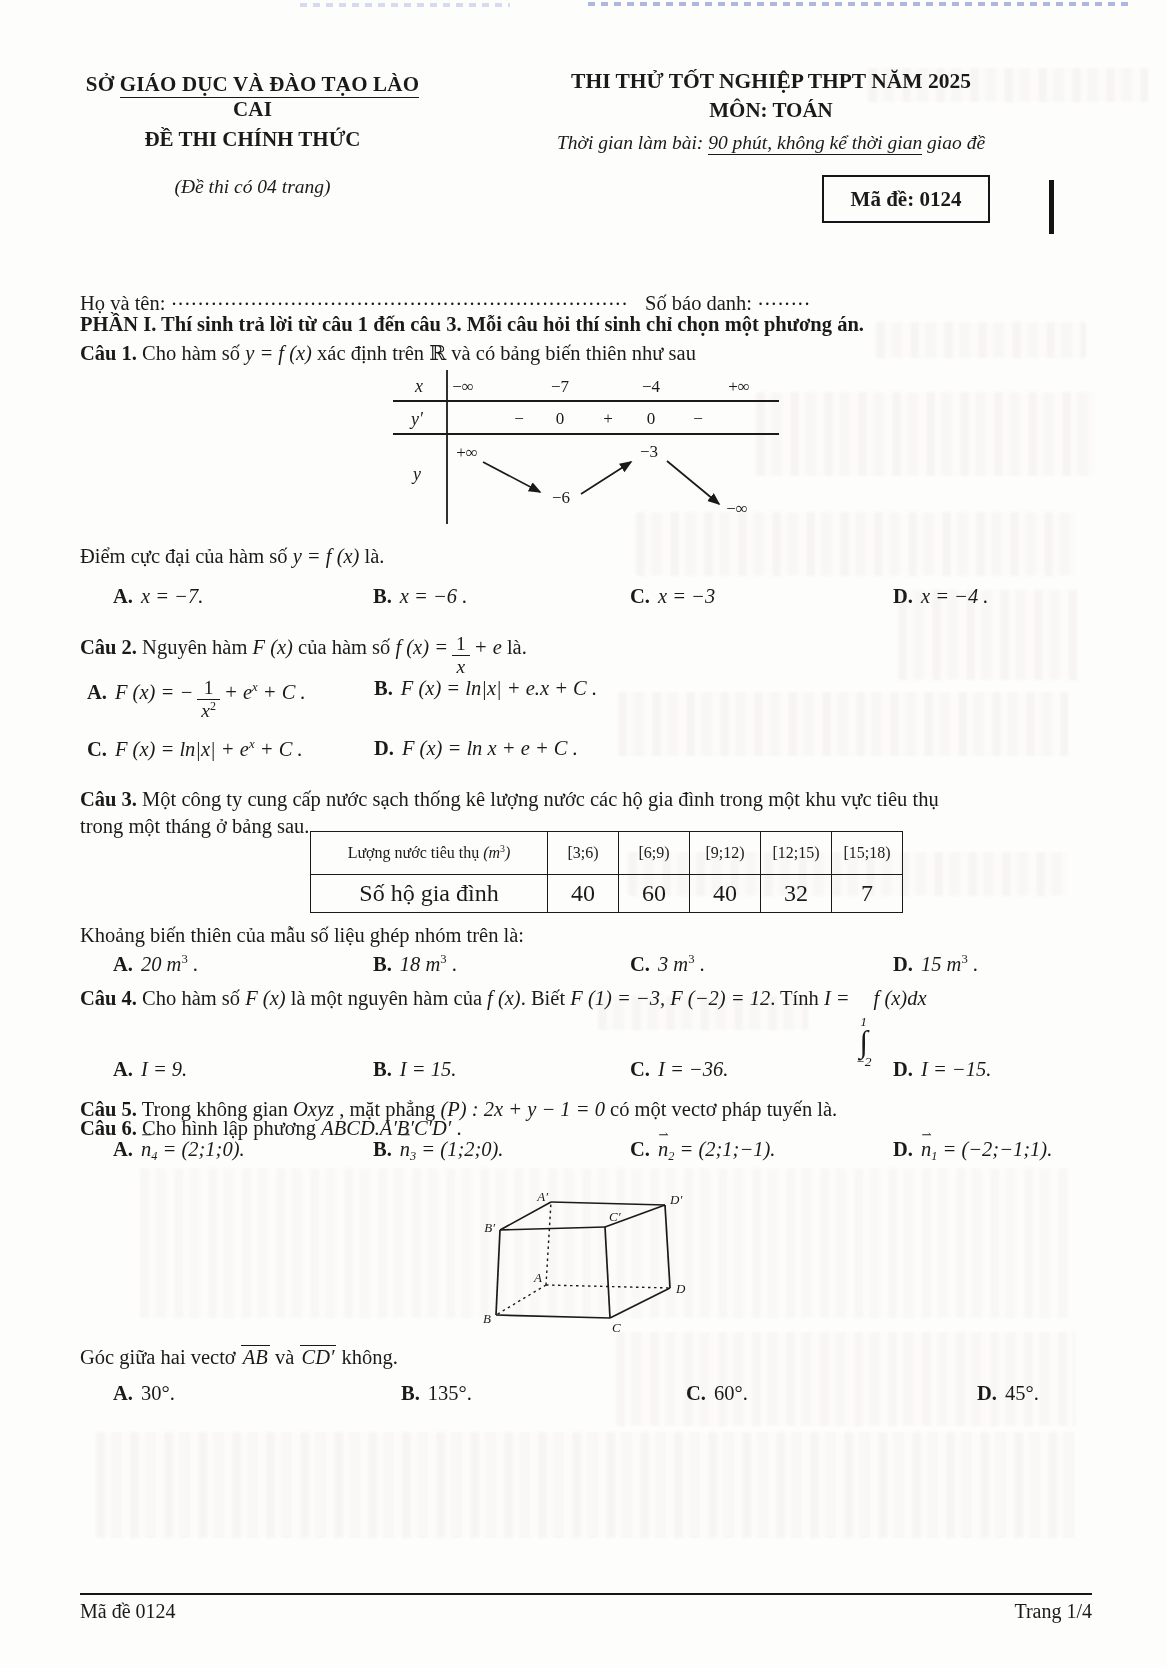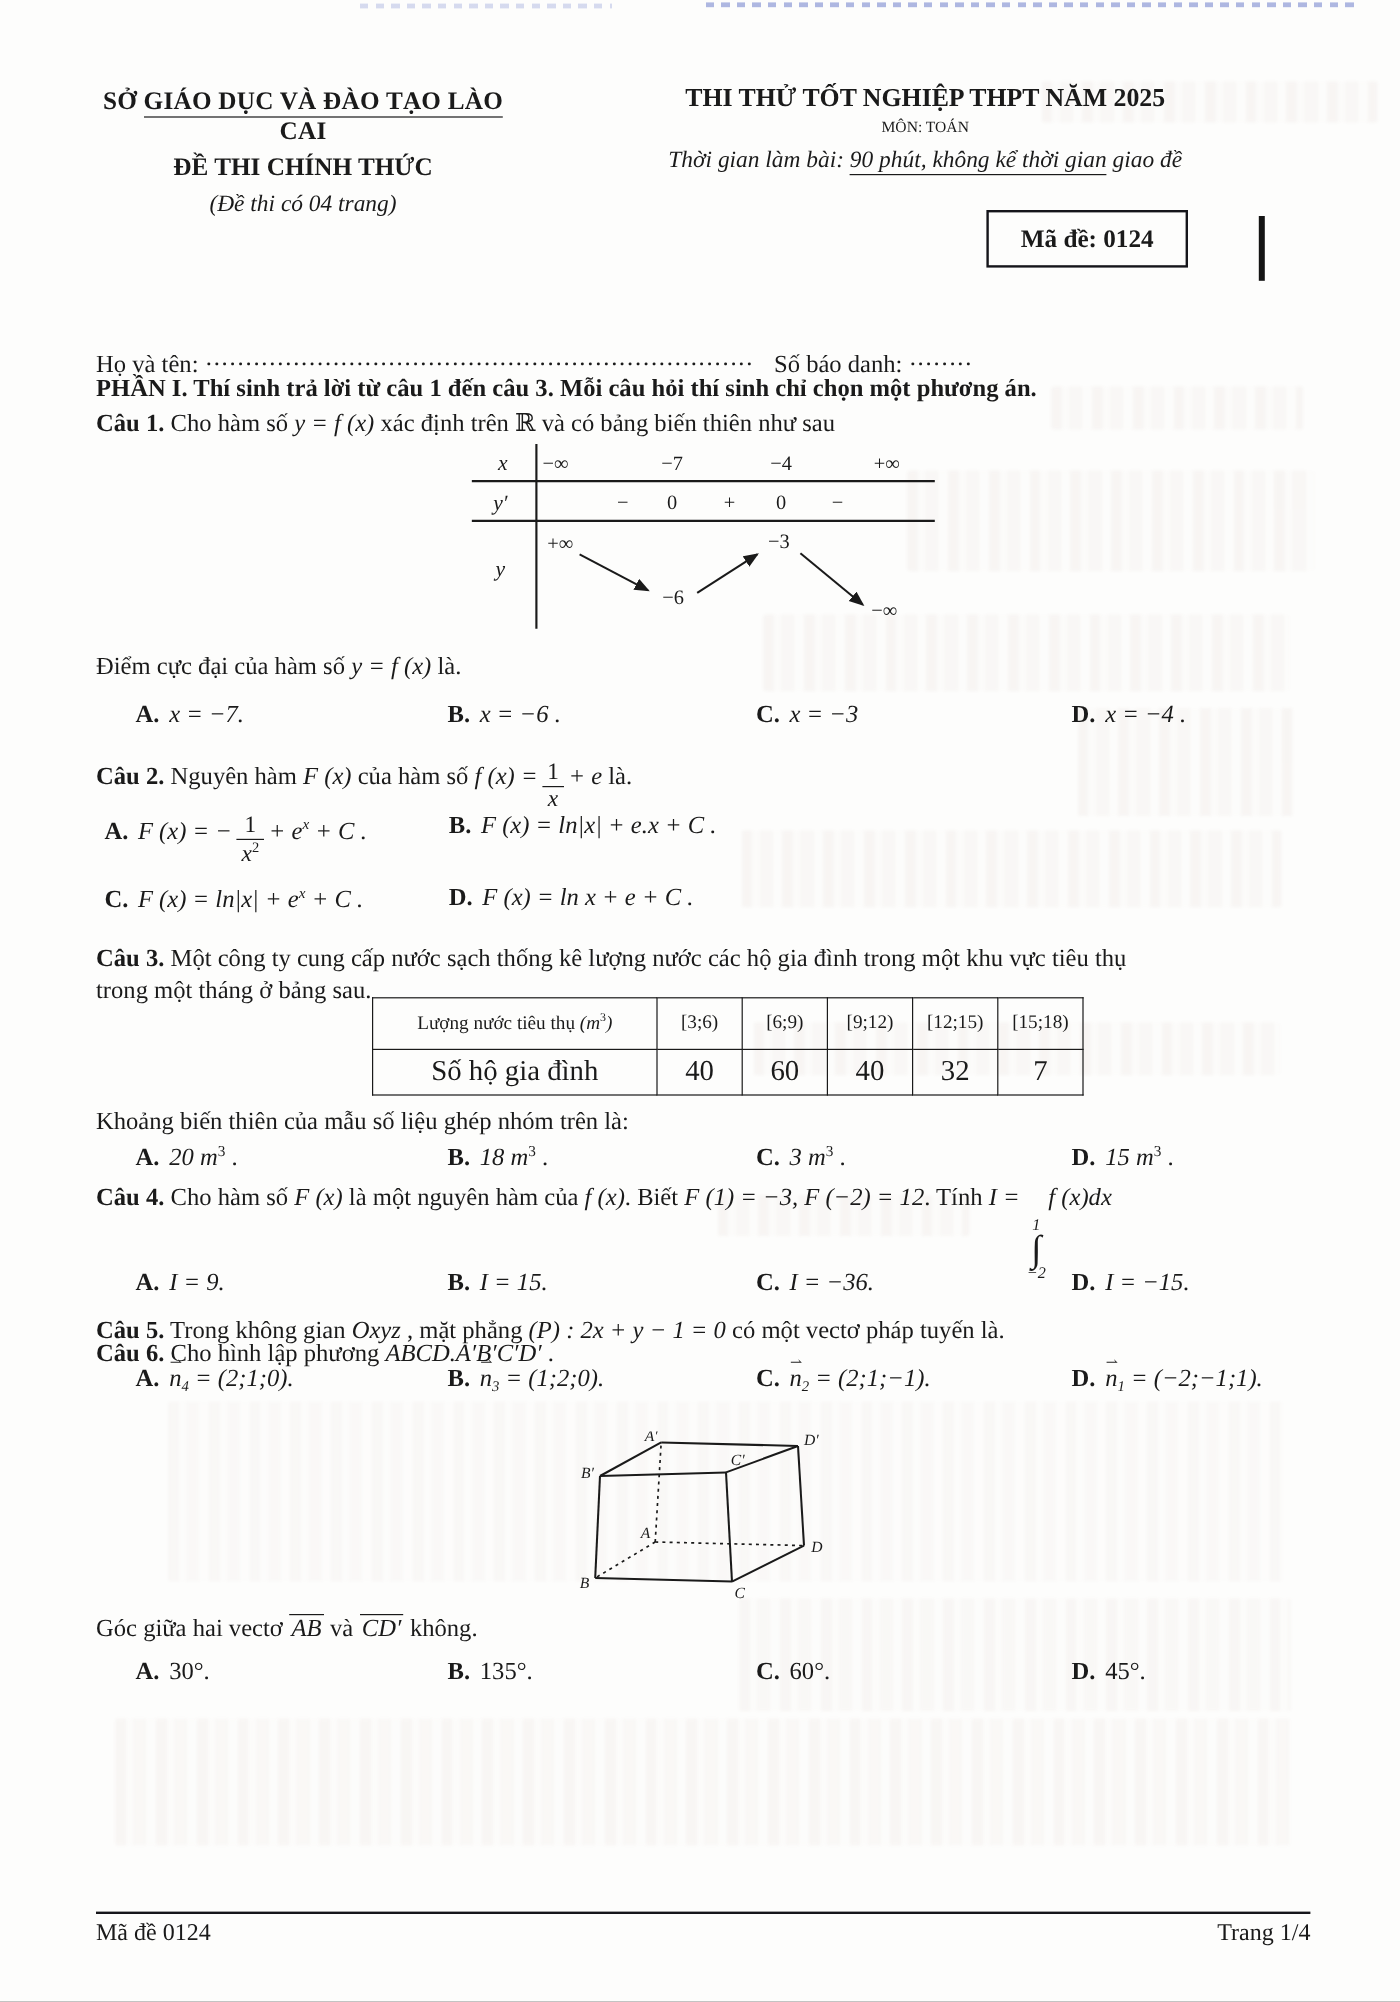--- a/index.html
+++ b/index.html
@@ -10,23 +10,23 @@
   .b{font-weight:bold;}
   i{font-style:italic;}
   sup{font-size:0.62em;}
   .q{font-size:20.5px;line-height:1.32;width:1010px;}
   .uline{border-bottom:1.7px solid #1a1a1a;padding-bottom:1px;}
   
   .h-left{position:absolute;left:0;top:17px;width:345px;text-align:center;}
   .h-right{position:absolute;left:372px;top:14px;width:638px;text-align:center;}
   .hl1{font-size:21px;font-weight:bold;letter-spacing:0.2px;}
   .hl2{font-size:21px;font-weight:bold;margin-top:5px;}
-  .hl3{font-size:19.5px;font-style:italic;margin-top:8px;}
+  .hl3{font-size:19.5px;font-style:italic;margin-top:24px;}
   .hr1{font-size:21.5px;font-weight:bold;}
-  .hr2{font-size:13px;font-weight:normal;margin-top:4px;}
+  .hr2{font-size:21px;font-weight:bold;margin-top:4px;}
   .hr3{font-size:19.5px;font-style:italic;margin-top:9px;}
   .made-box{position:absolute;left:742px;top:120px;width:164px;height:44px;border:2.2px solid #15151a;
             font-size:21px;font-weight:bold;text-align:center;line-height:44px;}
   
   .name-row{top:232px;font-size:20.5px;}
   .dots{display:inline-block;overflow:hidden;white-space:nowrap;letter-spacing:1.5px;vertical-align:baseline;}
   .dots.name{width:455px;margin-left:6px;}
   .dots.sbd{width:56px;margin-left:6px;}
   .sbd-wrap{position:absolute;left:565px;top:0;}
   
@@ -249,21 +249,21 @@
         <text x="64" y="89" font-size="13" font-style="italic" text-anchor="end">A</text>
         <text x="198" y="100" font-size="13" font-style="italic" text-anchor="start">D</text>
         <text x="13" y="130" font-size="13" font-style="italic" text-anchor="end">B</text>
         <text x="134" y="139" font-size="13" font-style="italic" text-anchor="start">C</text>
       </svg>
     </div>
 
     <div class="abs q" style="top:1289px;">
       <span>Góc giữa hai vectơ </span><span class="bar"><i>AB</i></span><span> và </span><span class="bar"><i>CD′</i></span><span> không.</span>
     </div>
-    <div class="opts" style="top:1327px;">
+    <div class="opts" style="top:1327px;gap:28px;">
       <span><b class="ol">A.</b><span>30°.</span></span>
       <span><b class="ol">B.</b><span>135°.</span></span>
       <span><b class="ol">C.</b><span>60°.</span></span>
       <span><b class="ol">D.</b><span>45°.</span></span>
     </div>
 
   </div>
 
   <div class="footer-rule"></div>
   <div class="footer-text">

